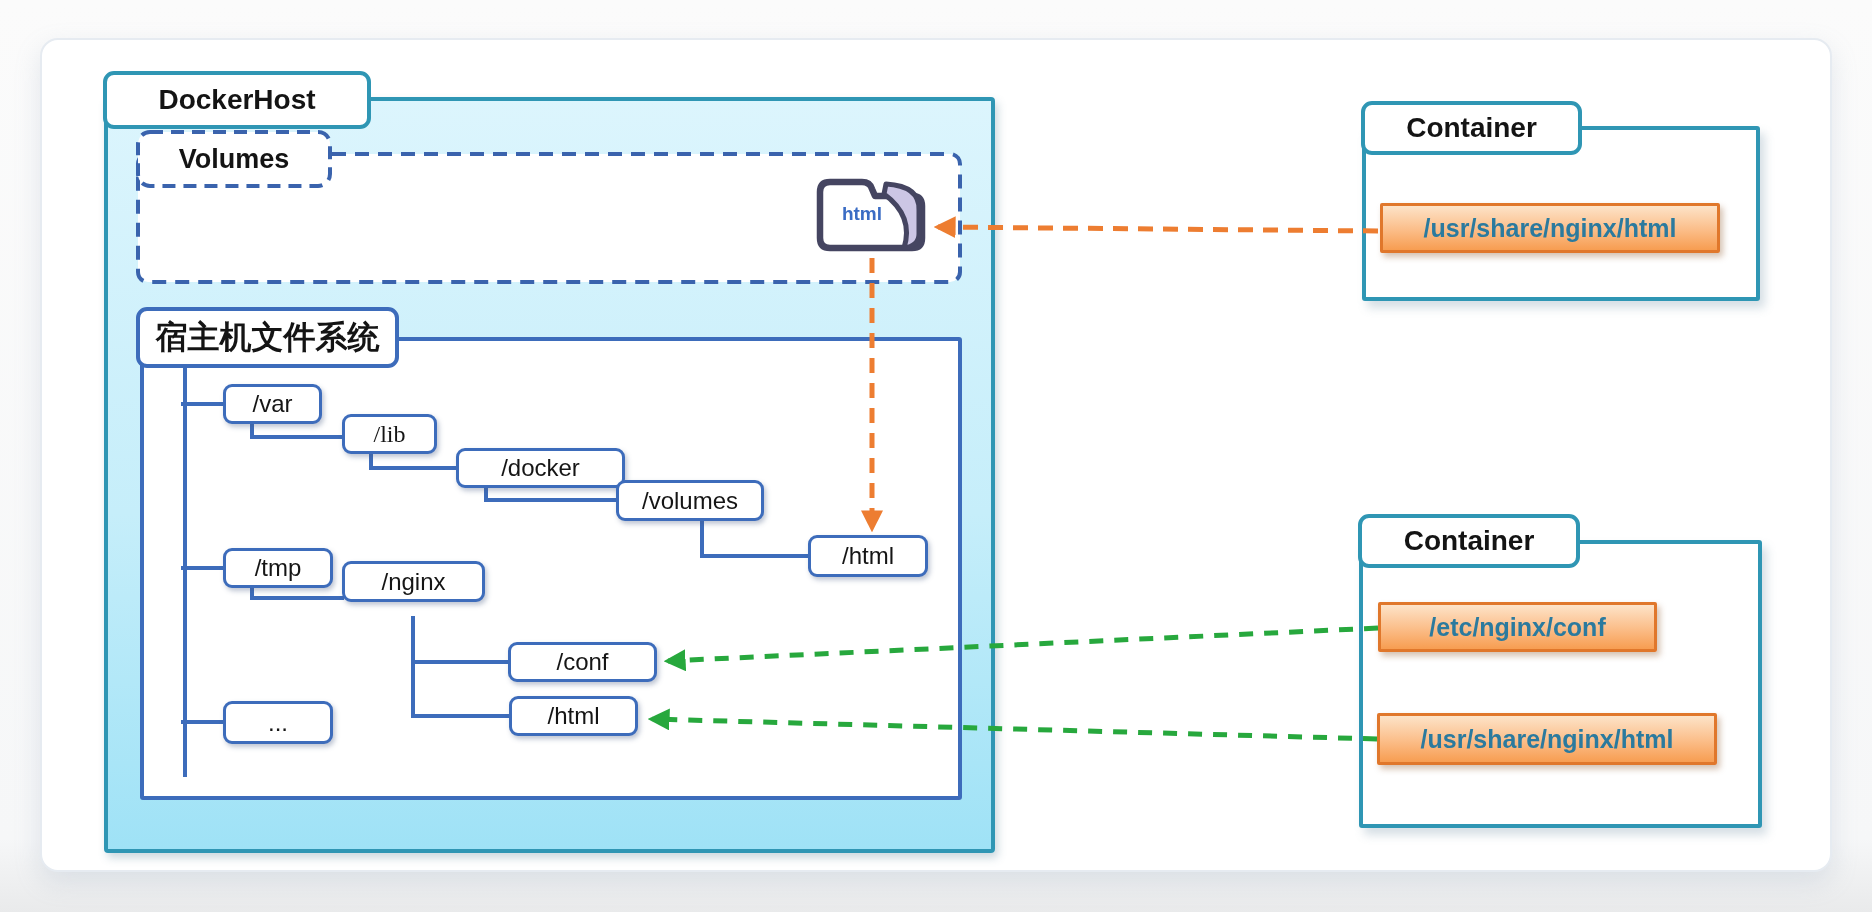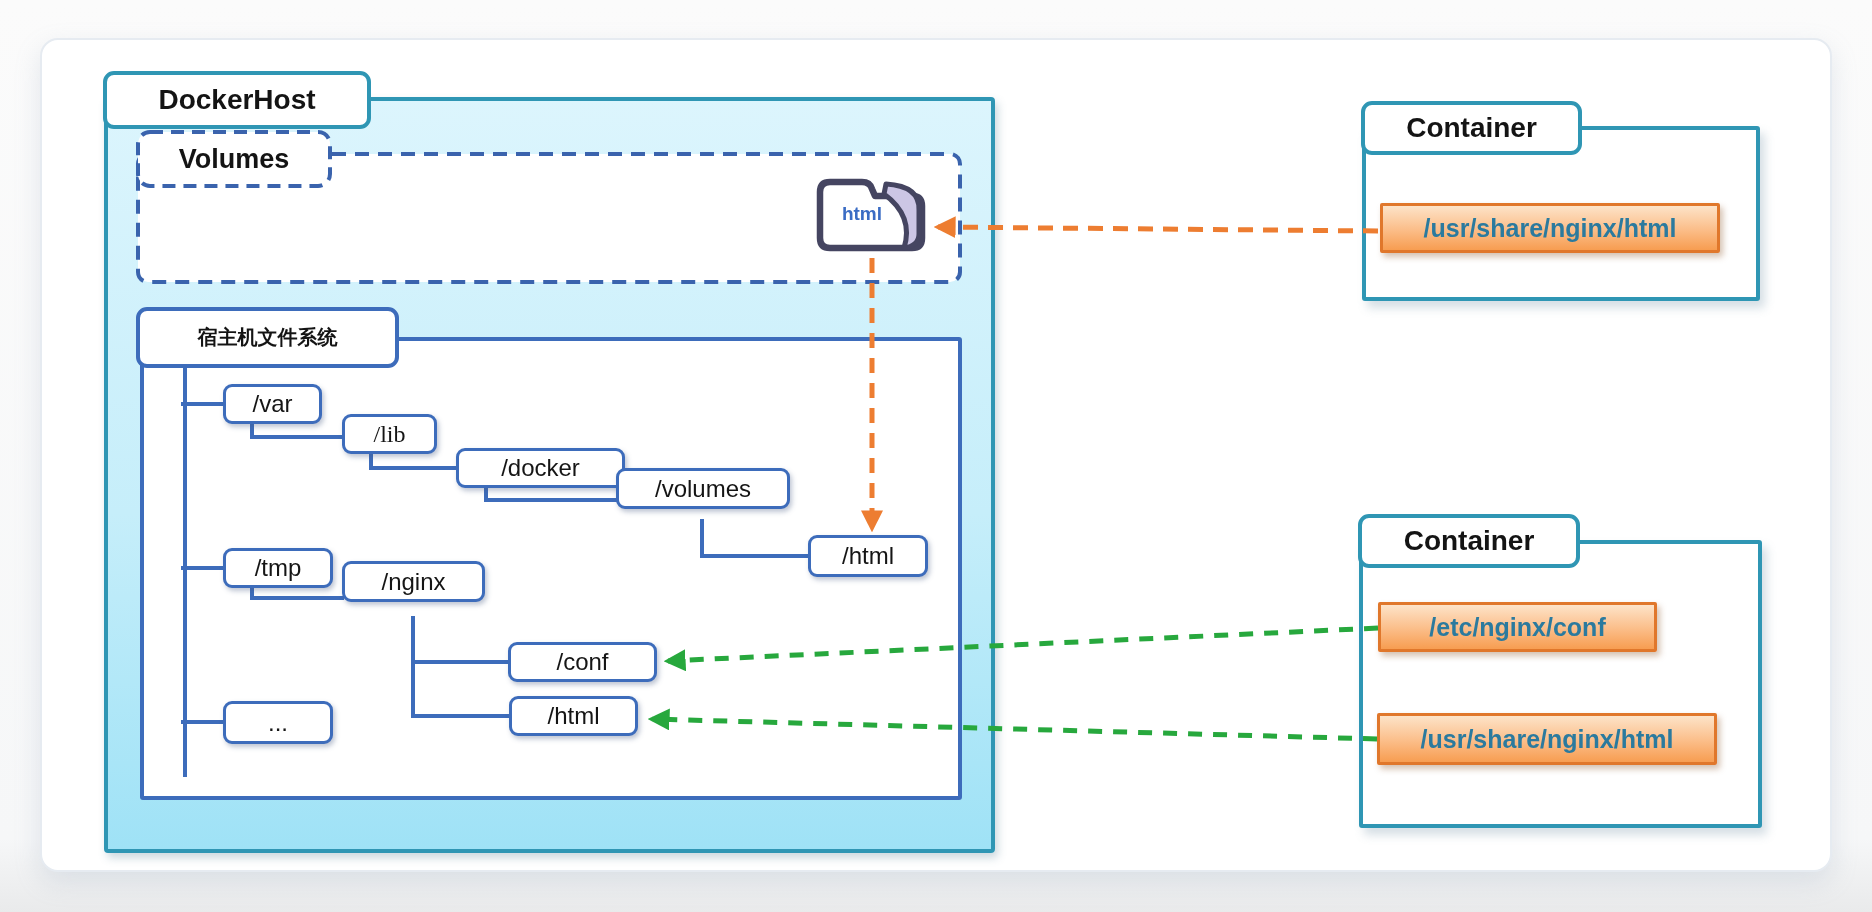--- a/index.html
+++ b/index.html
@@ -5,21 +5,21 @@
   * { margin:0; padding:0; box-sizing:border-box; }
   html,body { background:#fafafa; }
   body { font-family:"Liberation Sans", sans-serif; }
   .stage { position:relative; width:1872px; height:912px; overflow:hidden; background:linear-gradient(180deg,#fbfbfb 0%,#f6f7f8 92%,#e9eaeb 100%); }
   .card { position:absolute; left:40px; top:38px; width:1792px; height:834px; background:#ffffff; border:2px solid #e6ebf1; border-radius:18px; box-shadow:0 10px 26px rgba(140,160,180,.22); }
 
   
   .dockerhost { position:absolute; left:104px; top:97px; width:891px; height:756px; border:4px solid #2f96b4; border-radius:4px; background:linear-gradient(180deg,#dcf5fd 0%,#c6eefa 55%,#9fe2f6 100%); box-shadow:3px 5px 8px rgba(90,130,150,.30); z-index:0; }
   .tab { position:absolute; background:#fff; display:flex; align-items:center; justify-content:center; color:#141414; z-index:4; }
   .tab-teal { border:4px solid #2f96b4; border-radius:11px; font-size:28px; font-weight:600; }
-  .tab-blue { border:4px solid #3d6cbb; border-radius:11px; font-size:20px; font-weight:600; }
+  .tab-blue { border:4px solid #3d6cbb; border-radius:11px; font-size:32px; font-weight:600; }
   .hostfs { position:absolute; left:140px; top:337px; width:822px; height:463px; background:#fff; border:4px solid #3d6cbb; border-radius:3px; z-index:1; }
 
   .svg-layer { position:absolute; left:0; top:0; z-index:2; }
   .svg-arrows { position:absolute; left:0; top:0; z-index:6; pointer-events:none; }
 
   .node { position:absolute; background:#fff; border:3px solid #3d6cbb; border-radius:9px; box-shadow:2px 3px 5px rgba(70,90,130,.35); display:flex; align-items:center; justify-content:center; font-size:24px; font-weight:500; color:#151515; z-index:3; }
 
   .vol-label { position:absolute; left:138px; top:132px; width:192px; height:54px; display:flex; align-items:center; justify-content:center; font-size:27px; font-weight:600; color:#141414; z-index:4; }
 
   
@@ -79,21 +79,21 @@
 
   <div class="node" style="left:223px; top:384px; width:99px; height:40px;">
       <span>/var</span>
     </div>
   <div class="node" style="left:342px; top:414px; width:95px; height:40px;font-family:Liberation Serif, serif;">
       <span>/lib</span>
     </div>
   <div class="node" style="left:456px; top:448px; width:169px; height:40px;">
       <span>/docker</span>
     </div>
-  <div class="node" style="left:616px; top:468px; width:174px; height:41px;">
+  <div class="node" style="left:616px; top:480px; width:148px; height:41px;">
       <span>/volumes</span>
     </div>
   <div class="node" style="left:808px; top:535px; width:120px; height:42px;">
       <span>/html</span>
     </div>
   <div class="node" style="left:223px; top:548px; width:110px; height:40px;">
       <span>/tmp</span>
     </div>
   <div class="node" style="left:342px; top:561px; width:143px; height:41px;">
       <span>/nginx</span>

